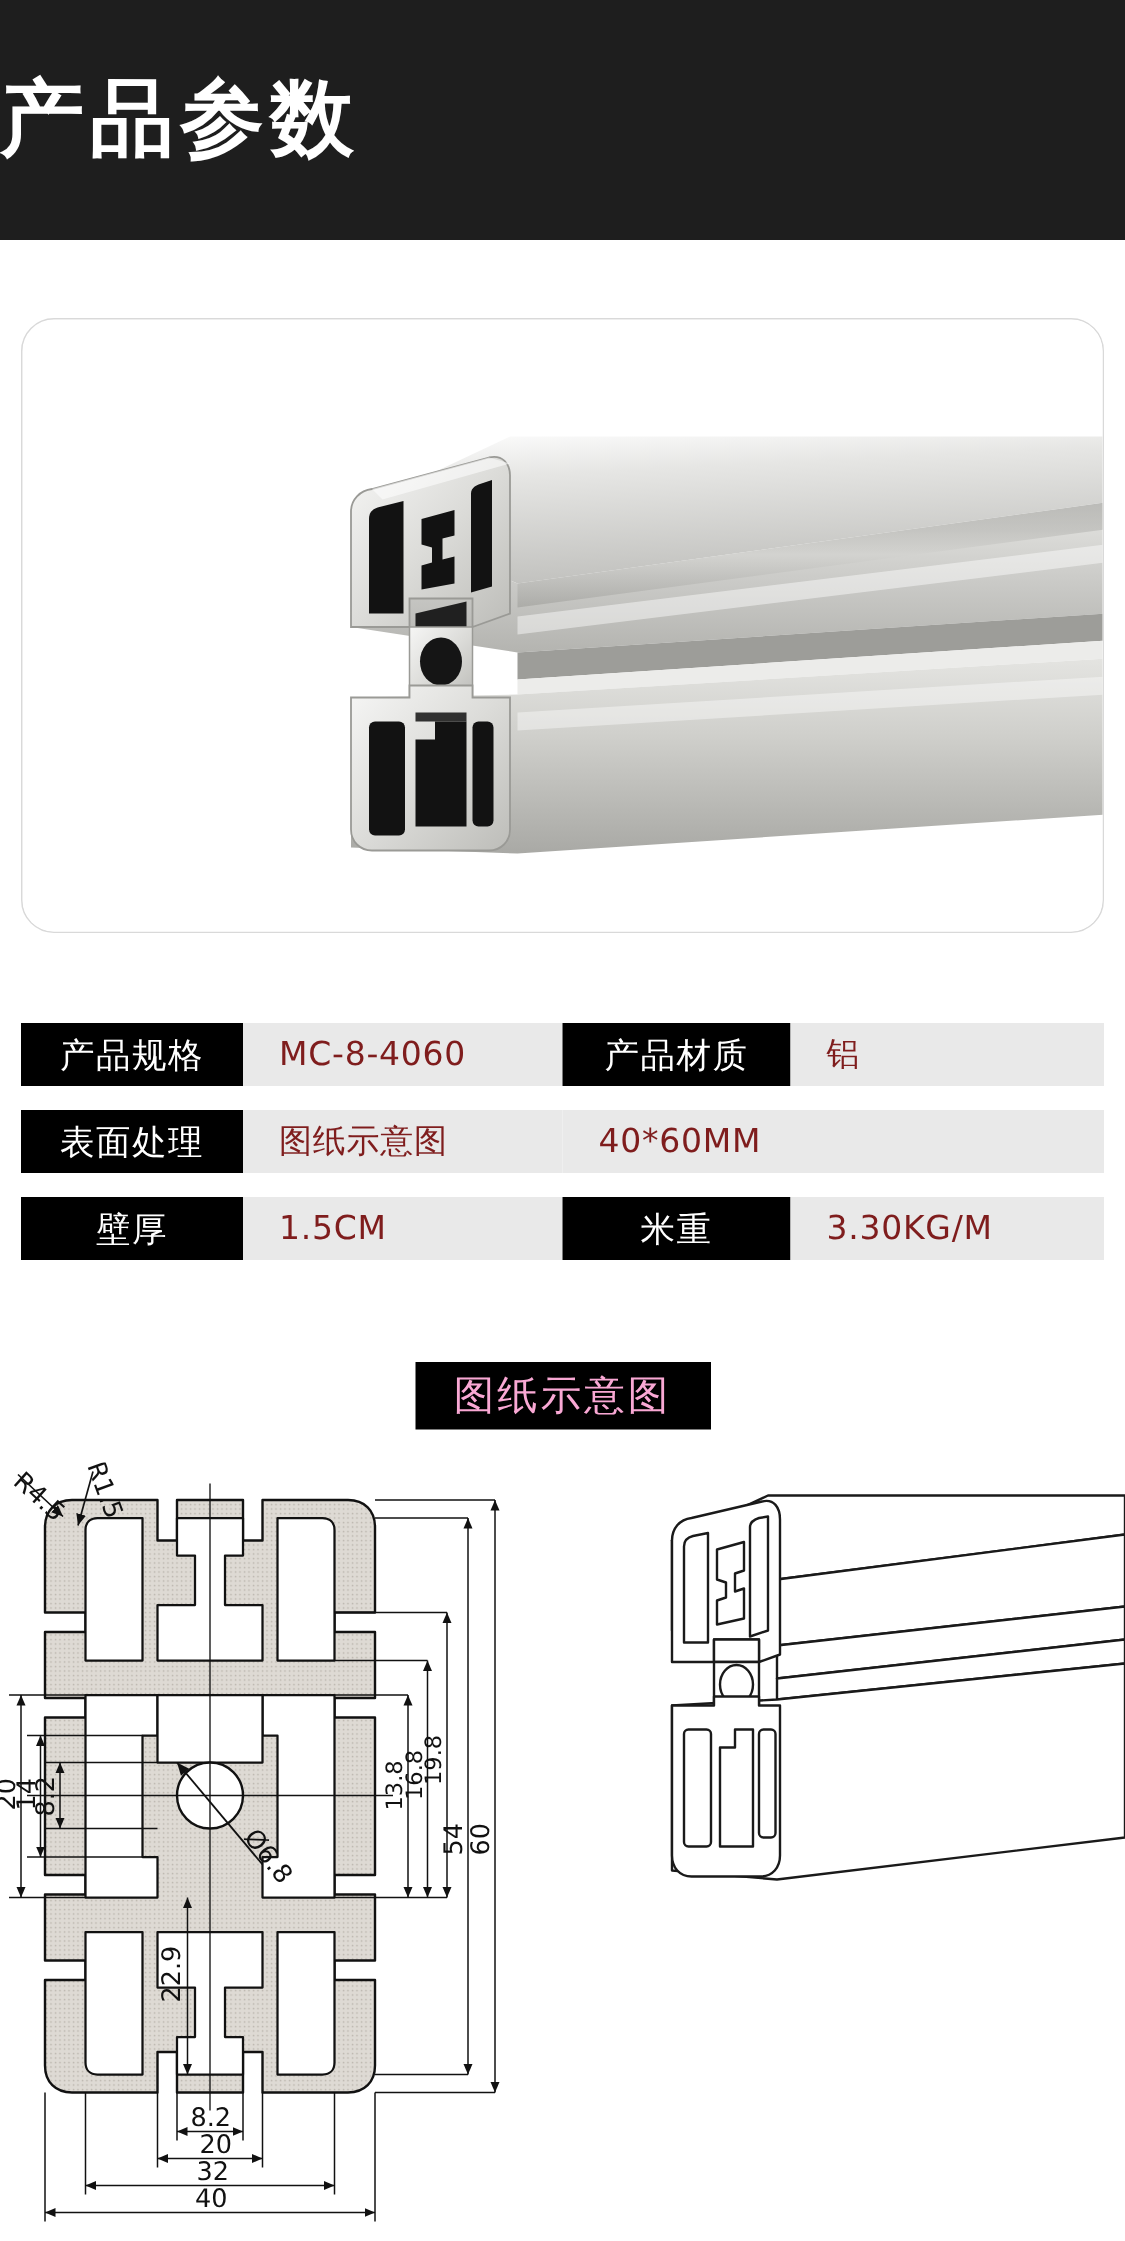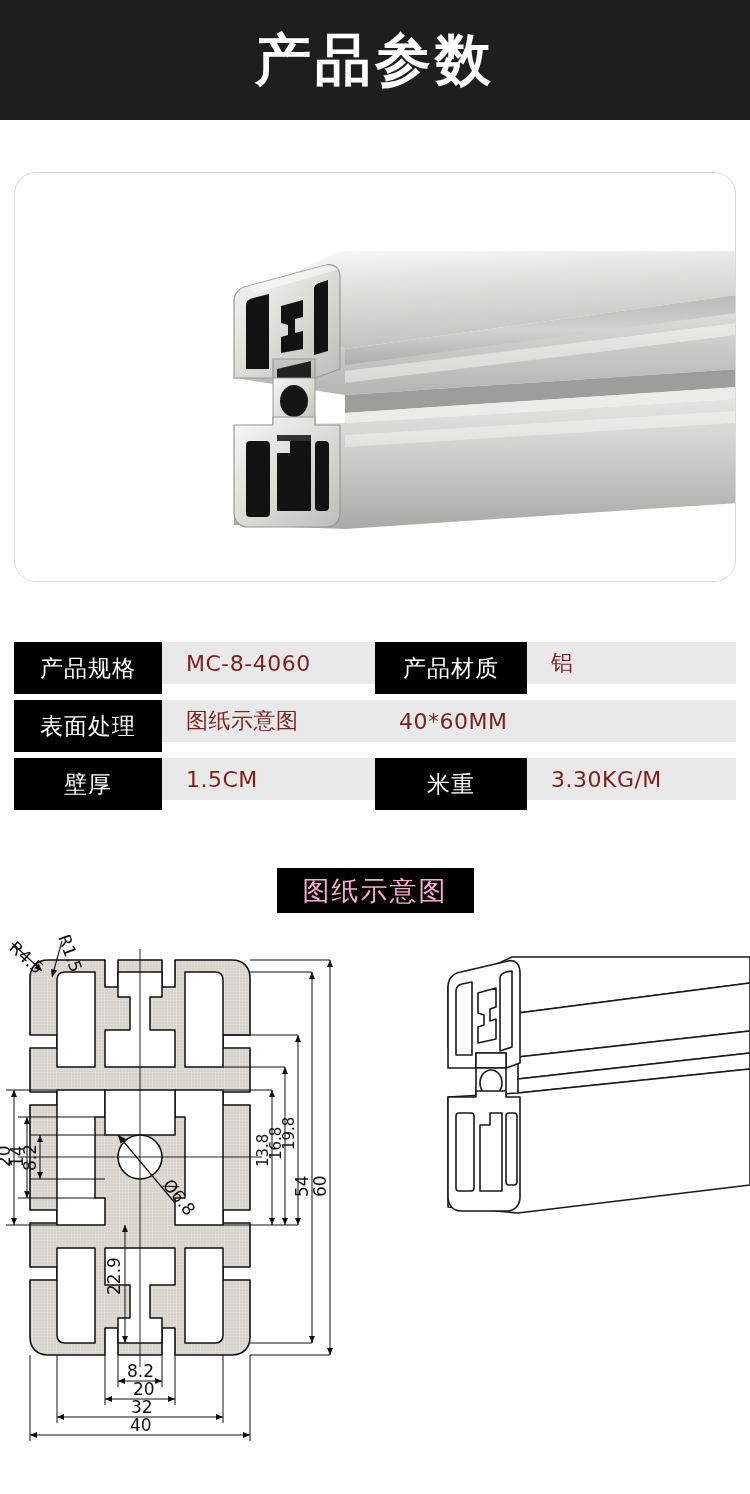--- a/index.html
+++ b/index.html
@@ -3,41 +3,41 @@
 <meta charset="utf-8">
 <style>
   html,body{margin:0;padding:0;}
   body{
     width:750px;height:1494px;background:#ffffff;
     font-family:"Liberation Sans","DejaVu Sans",sans-serif;
     overflow:hidden;position:relative;
   }
   
   .banner{
-    width:750px;height:120px;background:#1e1e1e;
-    display:flex;align-items:center;justify-content:center;
+    width:750px;height:160px;background:#1e1e1e;
+    display:flex;align-items:center;justify-content:flex-start;
   }
   .banner-title{
     color:#ffffff;font-size:56px;font-weight:bold;letter-spacing:4px;line-height:1;
     font-family:"DejaVu Sans","Liberation Sans",sans-serif;
   }
   
   .hero-wrap{padding:52px 14px 0 14px;}
   .hero-card{
     width:722px;height:410px;box-sizing:border-box;
     border:1px solid #d9d9d9;border-radius:22px;background:#ffffff;
     position:relative;overflow:hidden;
   }
   .hero-svg{position:absolute;left:0;top:0;}
   
   .spec-table{margin:60px 0 0 0;padding:0 14px;}
   .spec-row{display:flex;margin-bottom:16px;height:42px;}
   .spec-group{display:flex;width:50%;}
   .spec-label{
-    width:148px;height:52px;background:#000000;color:#ffffff;
+    width:148px;height:42px;background:#000000;color:#ffffff;
     display:flex;align-items:center;justify-content:center;
     font-size:23px;letter-spacing:1px;
     font-family:"DejaVu Sans","Liberation Sans",sans-serif;
     box-sizing:border-box;
   }
   .spec-value{
     flex:1;height:42px;background:#e9e9e9;color:#7f1d1d;
     display:flex;align-items:center;
     padding-left:24px;font-size:22px;letter-spacing:.5px;
     font-family:"DejaVu Sans","Liberation Sans",sans-serif;

